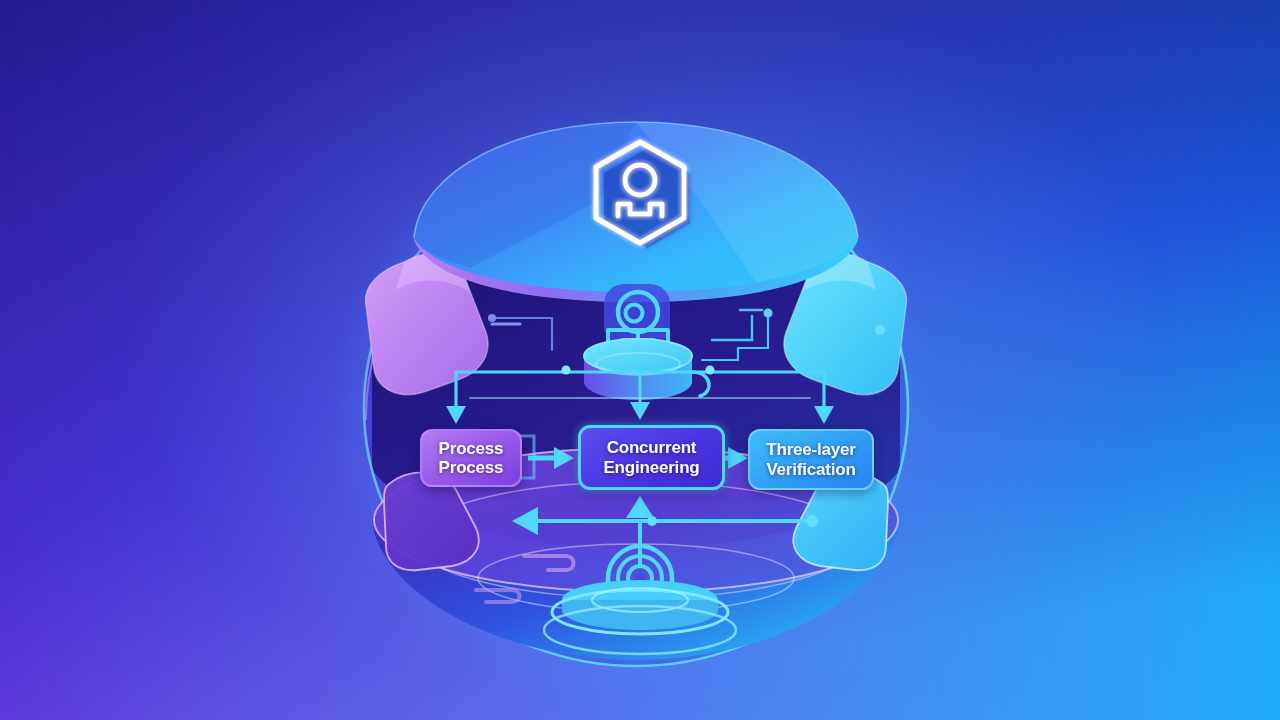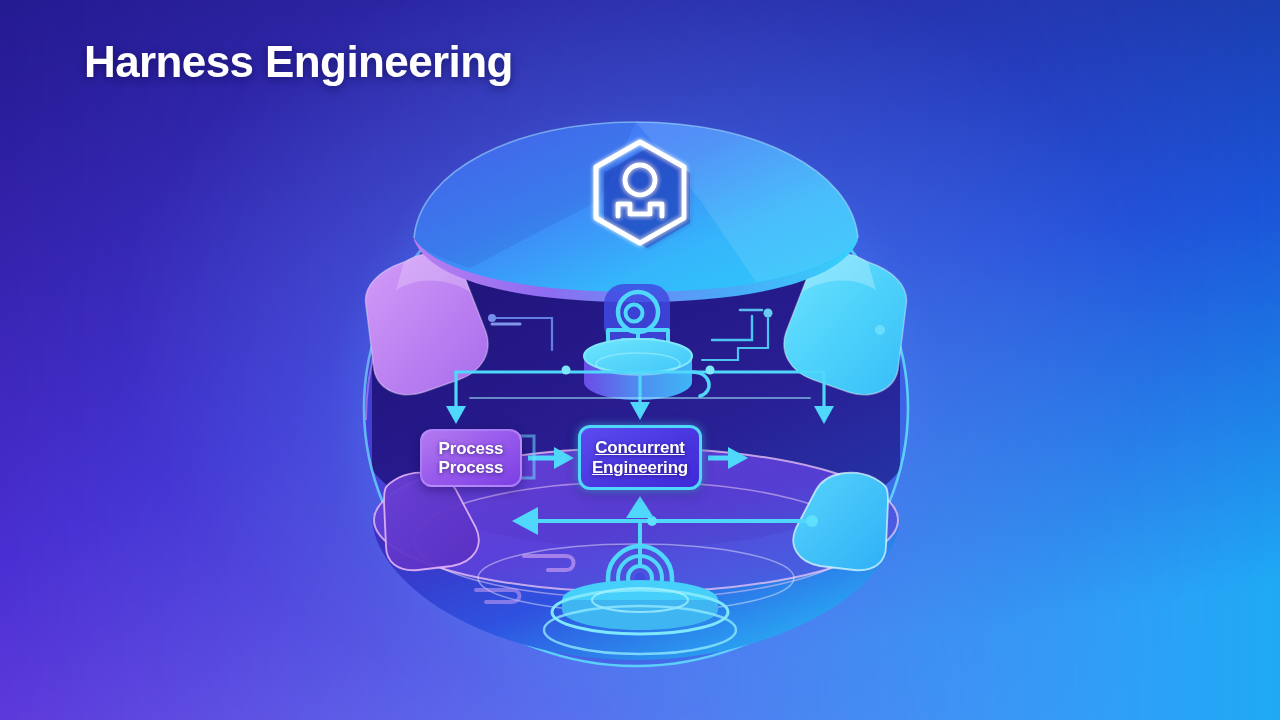--- a/index.html
+++ b/index.html
@@ -60,25 +60,24 @@
     z-index:30;
     padding:4px 6px;
   }
   #box-process {
     left:420px; top:429px; width:102px; height:58px;
     background:linear-gradient(150deg,#b47bf0 0%,#9a5cec 45%,#7b3fe4 100%);
     border:2px solid rgba(190,150,255,.65);
     box-shadow:0 3px 12px rgba(20,8,70,.45);
   }
   #box-concurrent {
-    left:578px; top:425px; width:124px; height:65px;
+    left:578px; top:425px; width:147px; height:65px;
     background:linear-gradient(150deg,#5b4bf0 0%,#4a36e0 55%,#3f2ad8 100%);
     border:3px solid #4fd8fb;
     box-shadow:0 0 10px rgba(79,216,251,.55), 0 3px 12px rgba(20,8,70,.45);
-    text-decoration:underline;
   }
   #box-three {
     left:748px; top:429px; width:126px; height:61px;
     background:linear-gradient(150deg,#3fbdfa 0%,#2f9cf5 55%,#2a84ef 100%);
     border:2px solid rgba(130,225,255,.7);
     box-shadow:0 3px 12px rgba(20,8,70,.4);
   }
   .pbox span { display:block; }
 </style>
 </head>
@@ -413,18 +412,23 @@
     </div>
   </div>
 
   <div class="pbox" id="box-concurrent">
     <div>
       <span>Concurrent</span>
       <span>Engineering</span>
     </div>
   </div>
 
+  <div class="pbox" id="box-three">
+    <div>
+      <span>Three-layer</span>
+      <span>Verification</span>
+    </div>
+  </div>
 
   <div id="header">
-    <div id="title">Harness Engineering</div>
   </div>
 
 </div>
 
 </body></html>

